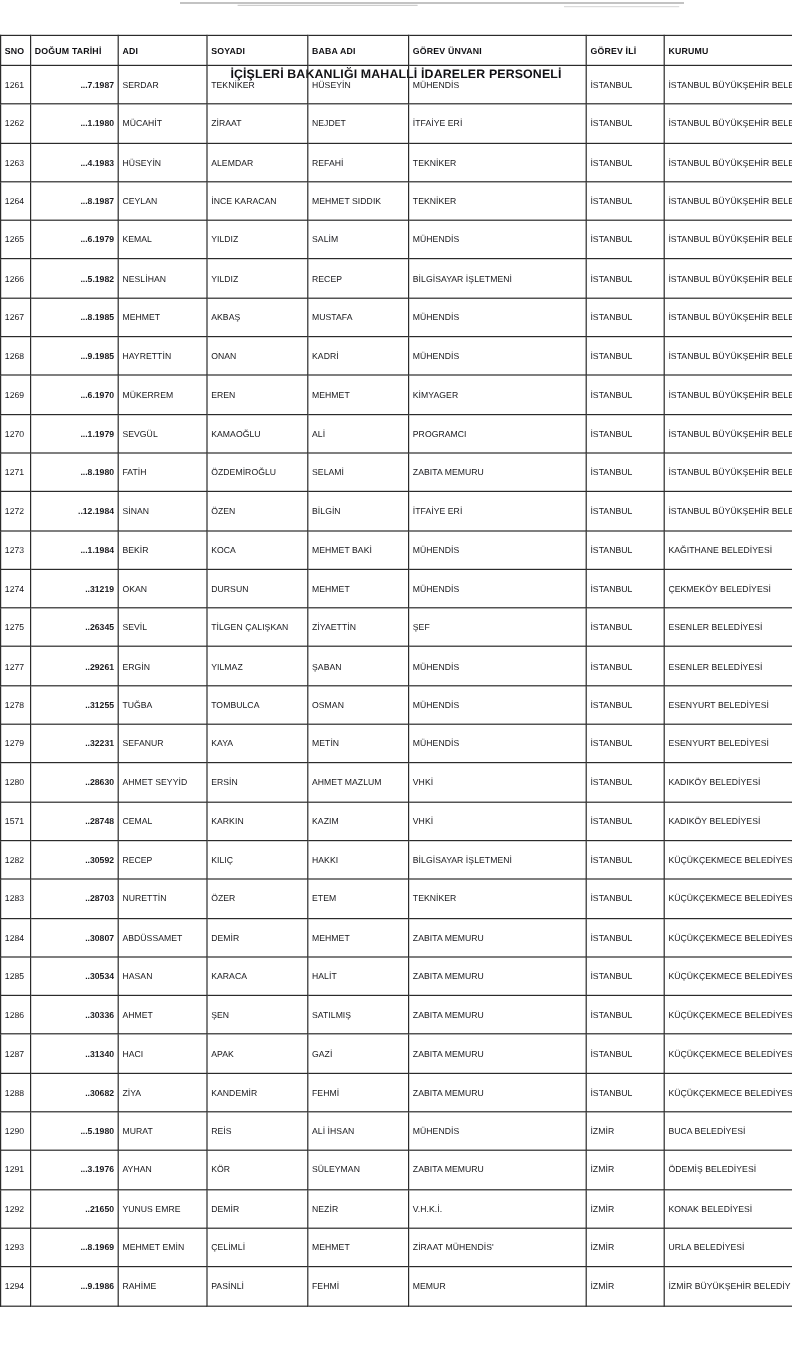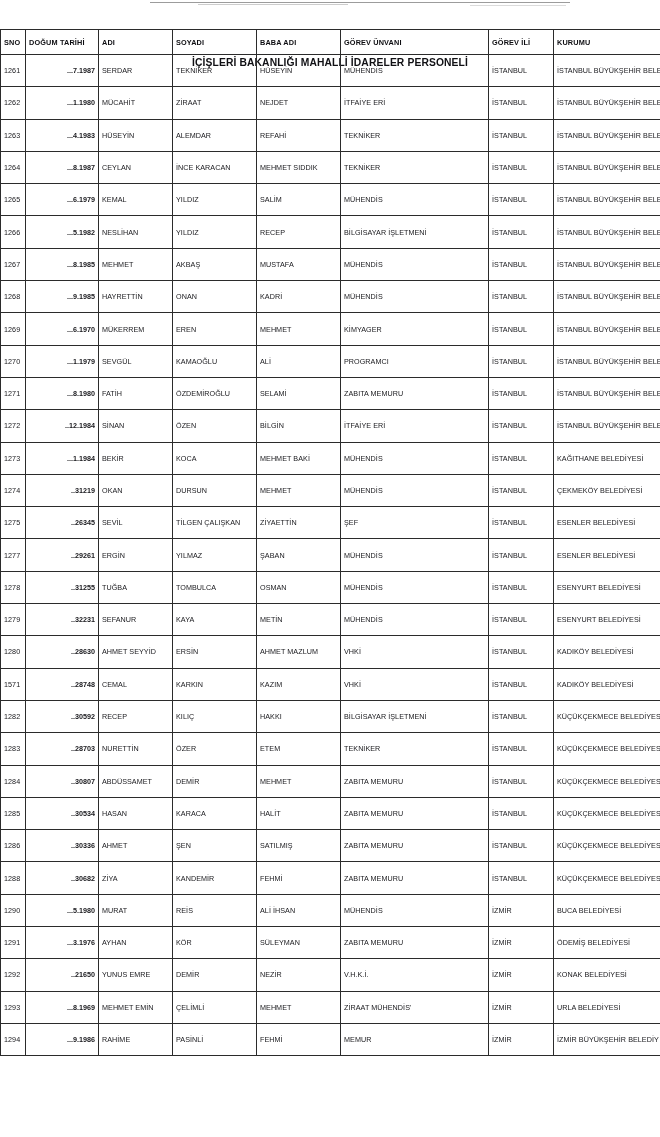--- a/index.html
+++ b/index.html
@@ -439,20 +439,32 @@
           <td class="adi">AHMET</td>
           <td class="soyadi">ŞEN</td>
           <td class="baba">SATILMIŞ</td>
           <td class="unvan">ZABITA MEMURU</td>
           <td class="il">İSTANBUL</td>
           <td class="kurumu">
             <span>KÜÇÜKÇEKMECE BELEDİYES</span>
           </td>
         </tr>
         <tr>
+          <td class="sno">1287</td>
+          <td class="dogum">..31340</td>
+          <td class="adi">HACI</td>
+          <td class="soyadi">APAK</td>
+          <td class="baba">GAZİ</td>
+          <td class="unvan">ZABITA MEMURU</td>
+          <td class="il">İSTANBUL</td>
+          <td class="kurumu">
+            <span>KÜÇÜKÇEKMECE BELEDİYES</span>
+          </td>
+        </tr>
+        <tr>
           <td class="sno">1288</td>
           <td class="dogum">..30682</td>
           <td class="adi">ZİYA</td>
           <td class="soyadi">KANDEMİR</td>
           <td class="baba">FEHMİ</td>
           <td class="unvan">ZABITA MEMURU</td>
           <td class="il">İSTANBUL</td>
           <td class="kurumu">
             <span>KÜÇÜKÇEKMECE BELEDİYES</span>
           </td>

